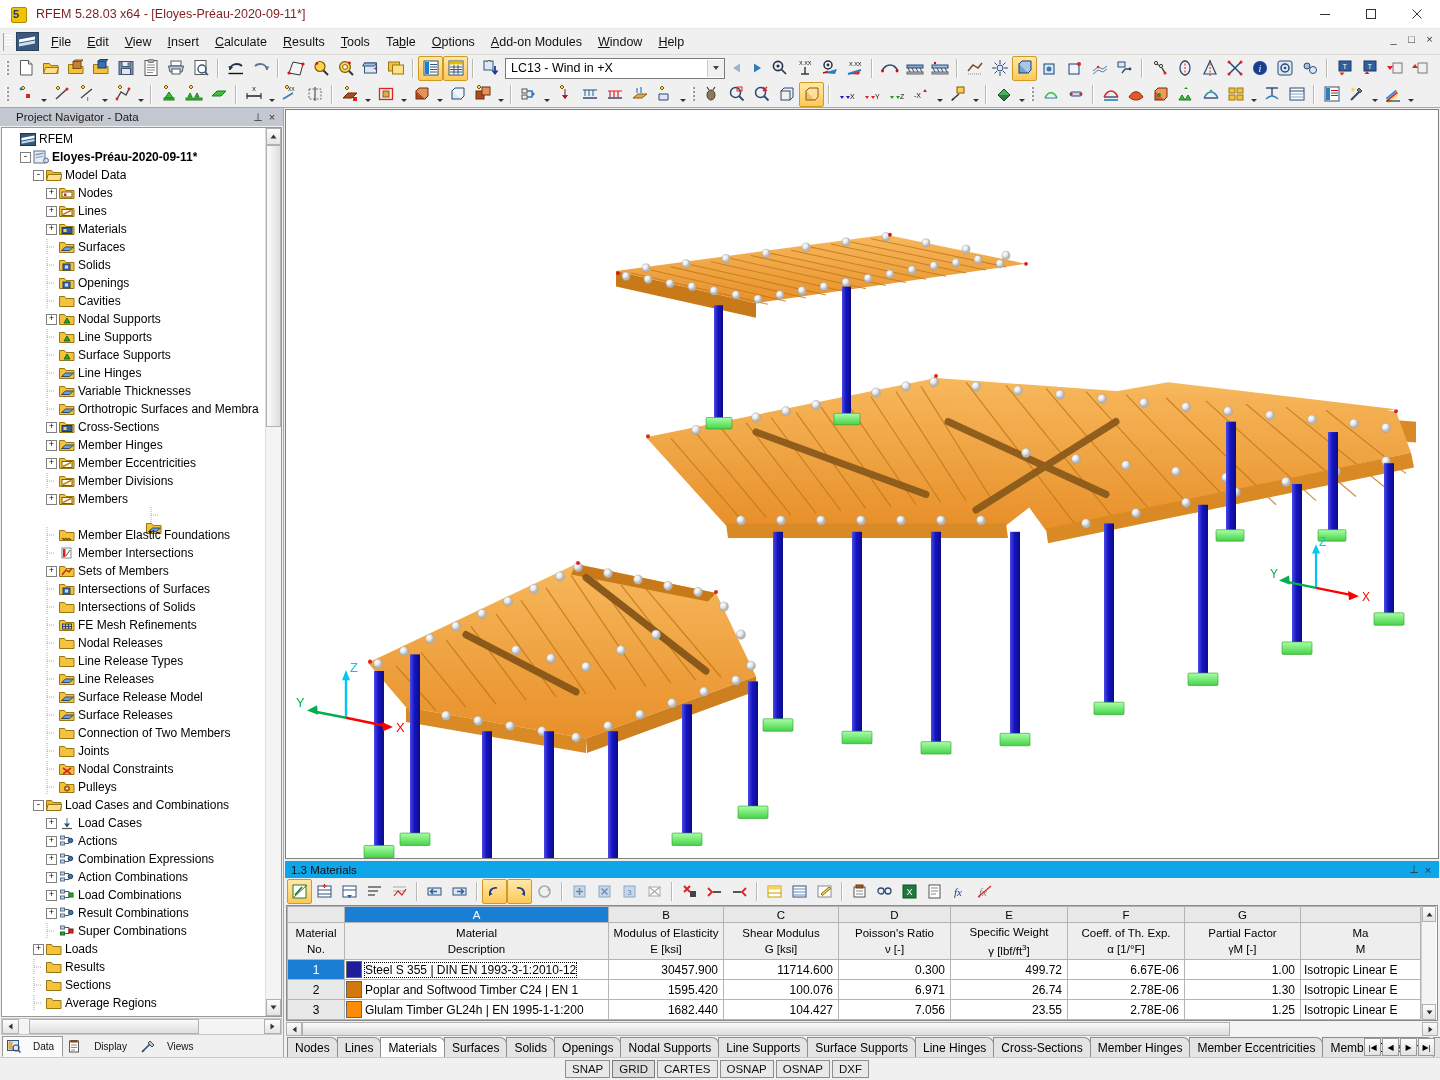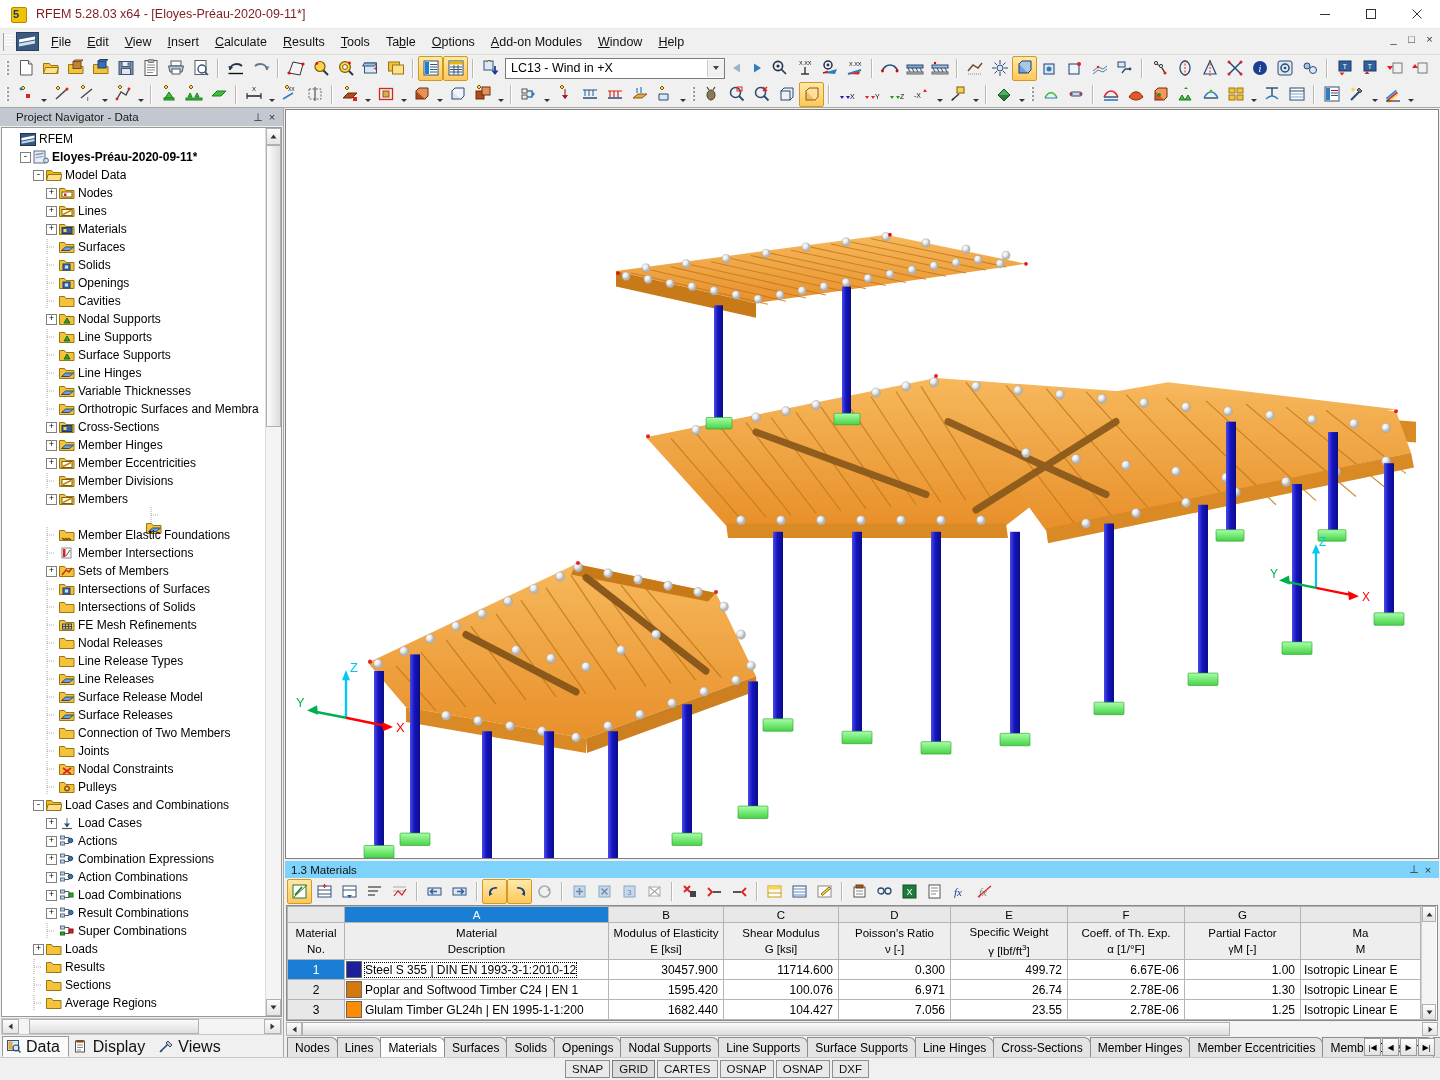--- a/index.html
+++ b/index.html
@@ -82,31 +82,31 @@
   .tn.bold .lbl{font-weight:bold;}
   .navscroll{width:15px;background:#f0f0f0;border-left:1px solid #ddd;flex:0 0 auto;display:flex;flex-direction:column;}
   .navscroll .sb-btn{height:15px;background:linear-gradient(#fdfdfd,#e4e4e4);border:1px solid #b0b0b0;display:flex;align-items:center;justify-content:center;}
   .navscroll .sb-track{flex:1 1 auto;background:#f4f4f4;position:relative;}
   .navscroll .sb-thumb{position:absolute;left:0;right:0;top:0;height:280px;background:linear-gradient(to right,#fbfbfb,#dedede);border:1px solid #b0b0b0;}
   .nav-hscroll{height:15px;margin:0 1px 1px 1px;background:#f0f0f0;display:flex;flex:0 0 auto;border:1px solid #c8c8c8;}
   .nav-hscroll .sb-btn{width:15px;background:linear-gradient(#fdfdfd,#e4e4e4);border:1px solid #b0b0b0;display:flex;align-items:center;justify-content:center;}
   .nav-hscroll .sb-track{flex:1 1 auto;background:#f4f4f4;position:relative;}
   .nav-hscroll .sb-thumb{position:absolute;top:0;bottom:0;left:10px;width:168px;background:linear-gradient(#fbfbfb,#dedede);border:1px solid #b0b0b0;}
   .nav-tabs{height:21px;display:flex;align-items:stretch;flex:0 0 auto;padding-left:2px;background:#f0f0f0;}
-  .nav-tab{display:flex;align-items:center;gap:5px;padding:0 8px 0 4px;font-size:16px;color:#111;border:1px solid transparent;}
+  .nav-tab{display:flex;align-items:center;gap:12px;padding:0 8px 0 4px;font-size:10px;color:#111;border:1px solid transparent;}
   .nav-tab.active{background:#fafafa;border:1px solid #9a9a94;border-bottom-color:#fafafa;}
 
   
   .view-wrap{flex:1 1 auto;display:flex;flex-direction:column;min-width:0;}
   .viewport{flex:1 1 auto;background:#ffffff;border:1px solid #808080;margin:1px 1px 0 1px;position:relative;overflow:hidden;}
   .viewport svg{display:block;width:100%;height:100%;}
 
   
   .tablepanel{flex:0 0 auto;display:flex;flex-direction:column;background:#f0f0f0;margin:2px 1px 0 1px;}
-  .tp-hdr{height:17px;background:#7dd3fc;display:flex;align-items:center;padding:0 4px 0 6px;flex:0 0 auto;}
+  .tp-hdr{height:17px;background:#0ea5e9;display:flex;align-items:center;padding:0 4px 0 6px;flex:0 0 auto;}
   .tp-hdr .t{flex:1 1 auto;font-size:11.5px;color:#111;}
   .tp-hdr .pin,.tp-hdr .cl{width:14px;text-align:center;font-size:11px;color:#333;}
   .tp-tb{height:25px;display:flex;align-items:center;padding:1px 2px;background:#f0f0f0;flex:0 0 auto;}
   .grid-wrap{flex:1 1 auto;background:#fff;border:1px solid #8a8a8a;margin:0 1px;overflow:hidden;display:flex;}
   table.grid{border-collapse:collapse;table-layout:fixed;font-size:12px;width:1133px;}
   table.grid th,table.grid td{border:1px solid #b4b4b4;padding:0 3px;height:19px;font-weight:normal;color:#000;}
   table.grid th.colhdr{background:#e8e8e8;text-align:center;height:15px;font-size:11.5px;}
   table.grid th.colhdr.sel{background:#1a7fd4;color:#fff;}
   table.grid th.desc{background:#eeeeee;text-align:center;height:36px;line-height:16px;font-size:11.5px;vertical-align:middle;}
   table.grid td.num{text-align:right;padding-right:5px;}

